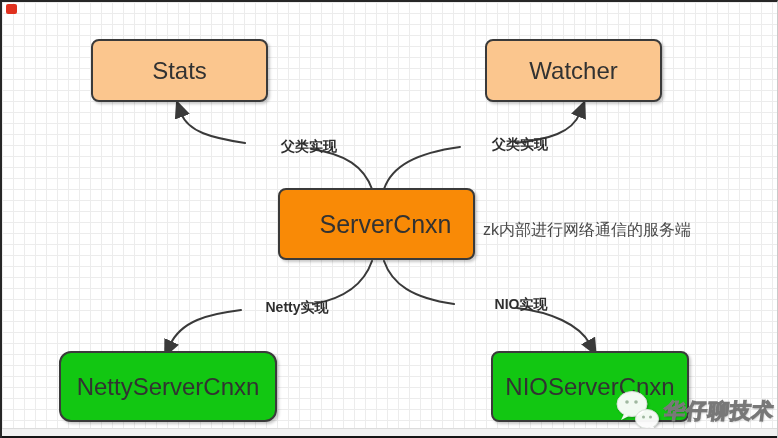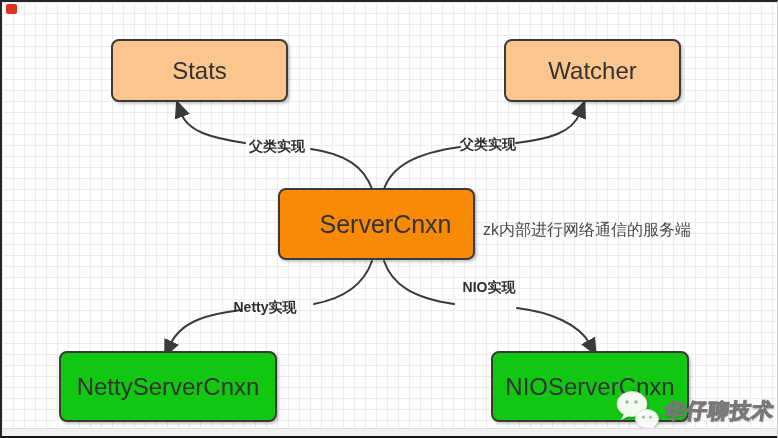--- a/index.html
+++ b/index.html
@@ -26,33 +26,33 @@
   .node {
     position:absolute;
     display:flex; align-items:center; justify-content:center;
     border:2px solid var(--node_border);
     border-radius:8px;
     color:#323232;
     box-shadow:2px 2px 3px rgba(0,0,0,0.22);
     cursor:default;
     white-space:nowrap;
   }
-  .node-stats   { left:89px;  top:37px;  width:177px; height:63px; background:var(--node_parent_fill); font-size:24px;margin-left:20px; }
-  .node-watcher { left:502px; top:37px;  width:177px; height:63px; background:var(--node_parent_fill); font-size:24px; }
+  .node-stats   { left:89px;  top:37px;  width:177px; height:63px; background:var(--node_parent_fill); font-size:24px; }
+  .node-watcher { left:483px; top:37px;  width:177px; height:63px; background:var(--node_parent_fill); font-size:24px; }
   .node-server  { left:276px; top:186px; width:197px; height:72px; background:var(--node_root_fill);   font-size:25px;padding-left:18px; }
-  .node-netty   { left:57px;  top:349px; width:218px; height:71px; background:var(--node_impl_fill);   font-size:24px; }
+  .node-netty   { left:57px;  top:349px; width:218px; height:71px; background:var(--node_impl_fill);   font-size:24px;border-radius:12px; }
   .node-nio     { left:489px; top:349px; width:198px; height:71px; background:var(--node_impl_fill);   font-size:24px; }
   .edge-label{
     position:absolute; transform:translate(-50%,-50%);
-    font-size:14px; font-weight:600; color:#2e2e2e; white-space:nowrap;
+    font-size:14px; font-weight:600; color:#2e2e2e; white-space:nowrap;margin-left:32px;
   }
   .lbl-parent-left  { left:275px; top:145px; }
   .lbl-parent-right { left:486px; top:143px; }
   .lbl-netty        { left:263px; top:306px; }
-  .lbl-nio          { left:487px; top:286px; }
+  .lbl-nio          { left:487px; top:303px; }
   .annotation{
     position:absolute; left:481px; top:218px;
     font-size:16px; font-weight:400; color:#4a4a4a; white-space:nowrap;
   }
   .watermark{
     position:absolute; left:612px; top:386px; width:166px; height:46px;
     display:flex; align-items:center; gap:4px; pointer-events:none;
   }
   .wm-icon{ width:46px; height:44px; flex:0 0 auto; filter:drop-shadow(1px 1px 1px rgba(0,0,0,0.25)); }
   .wm-text{

